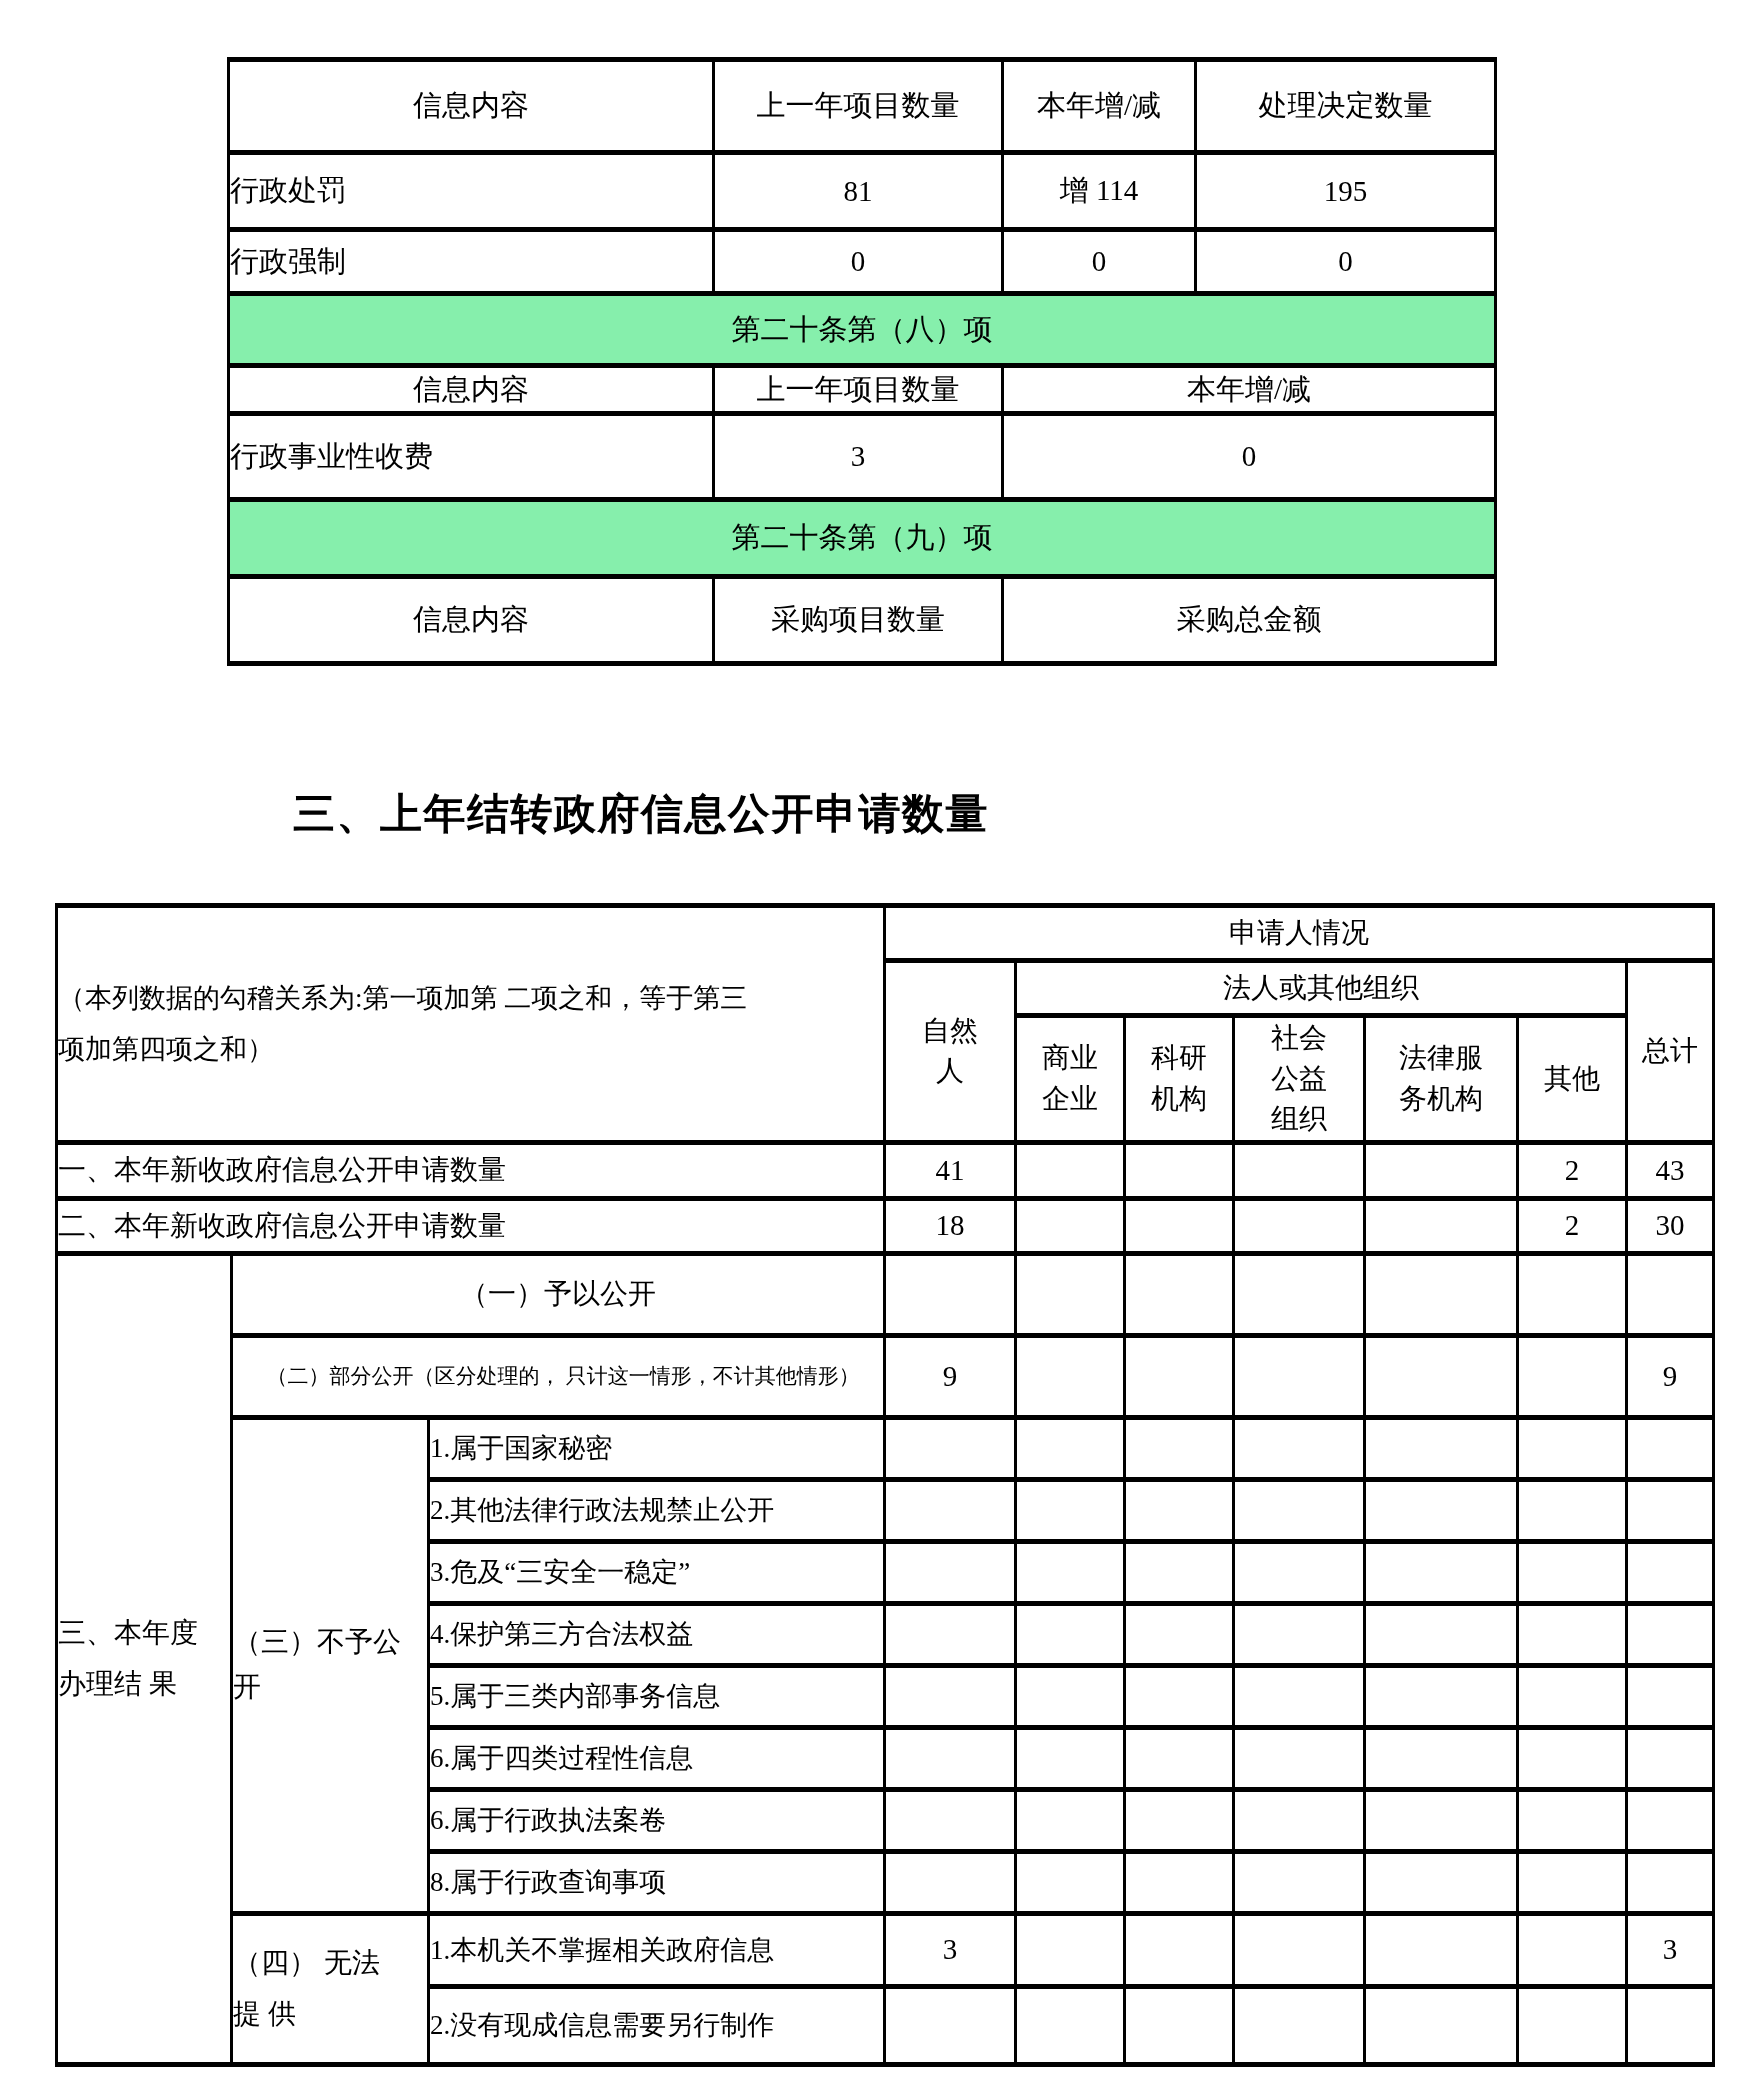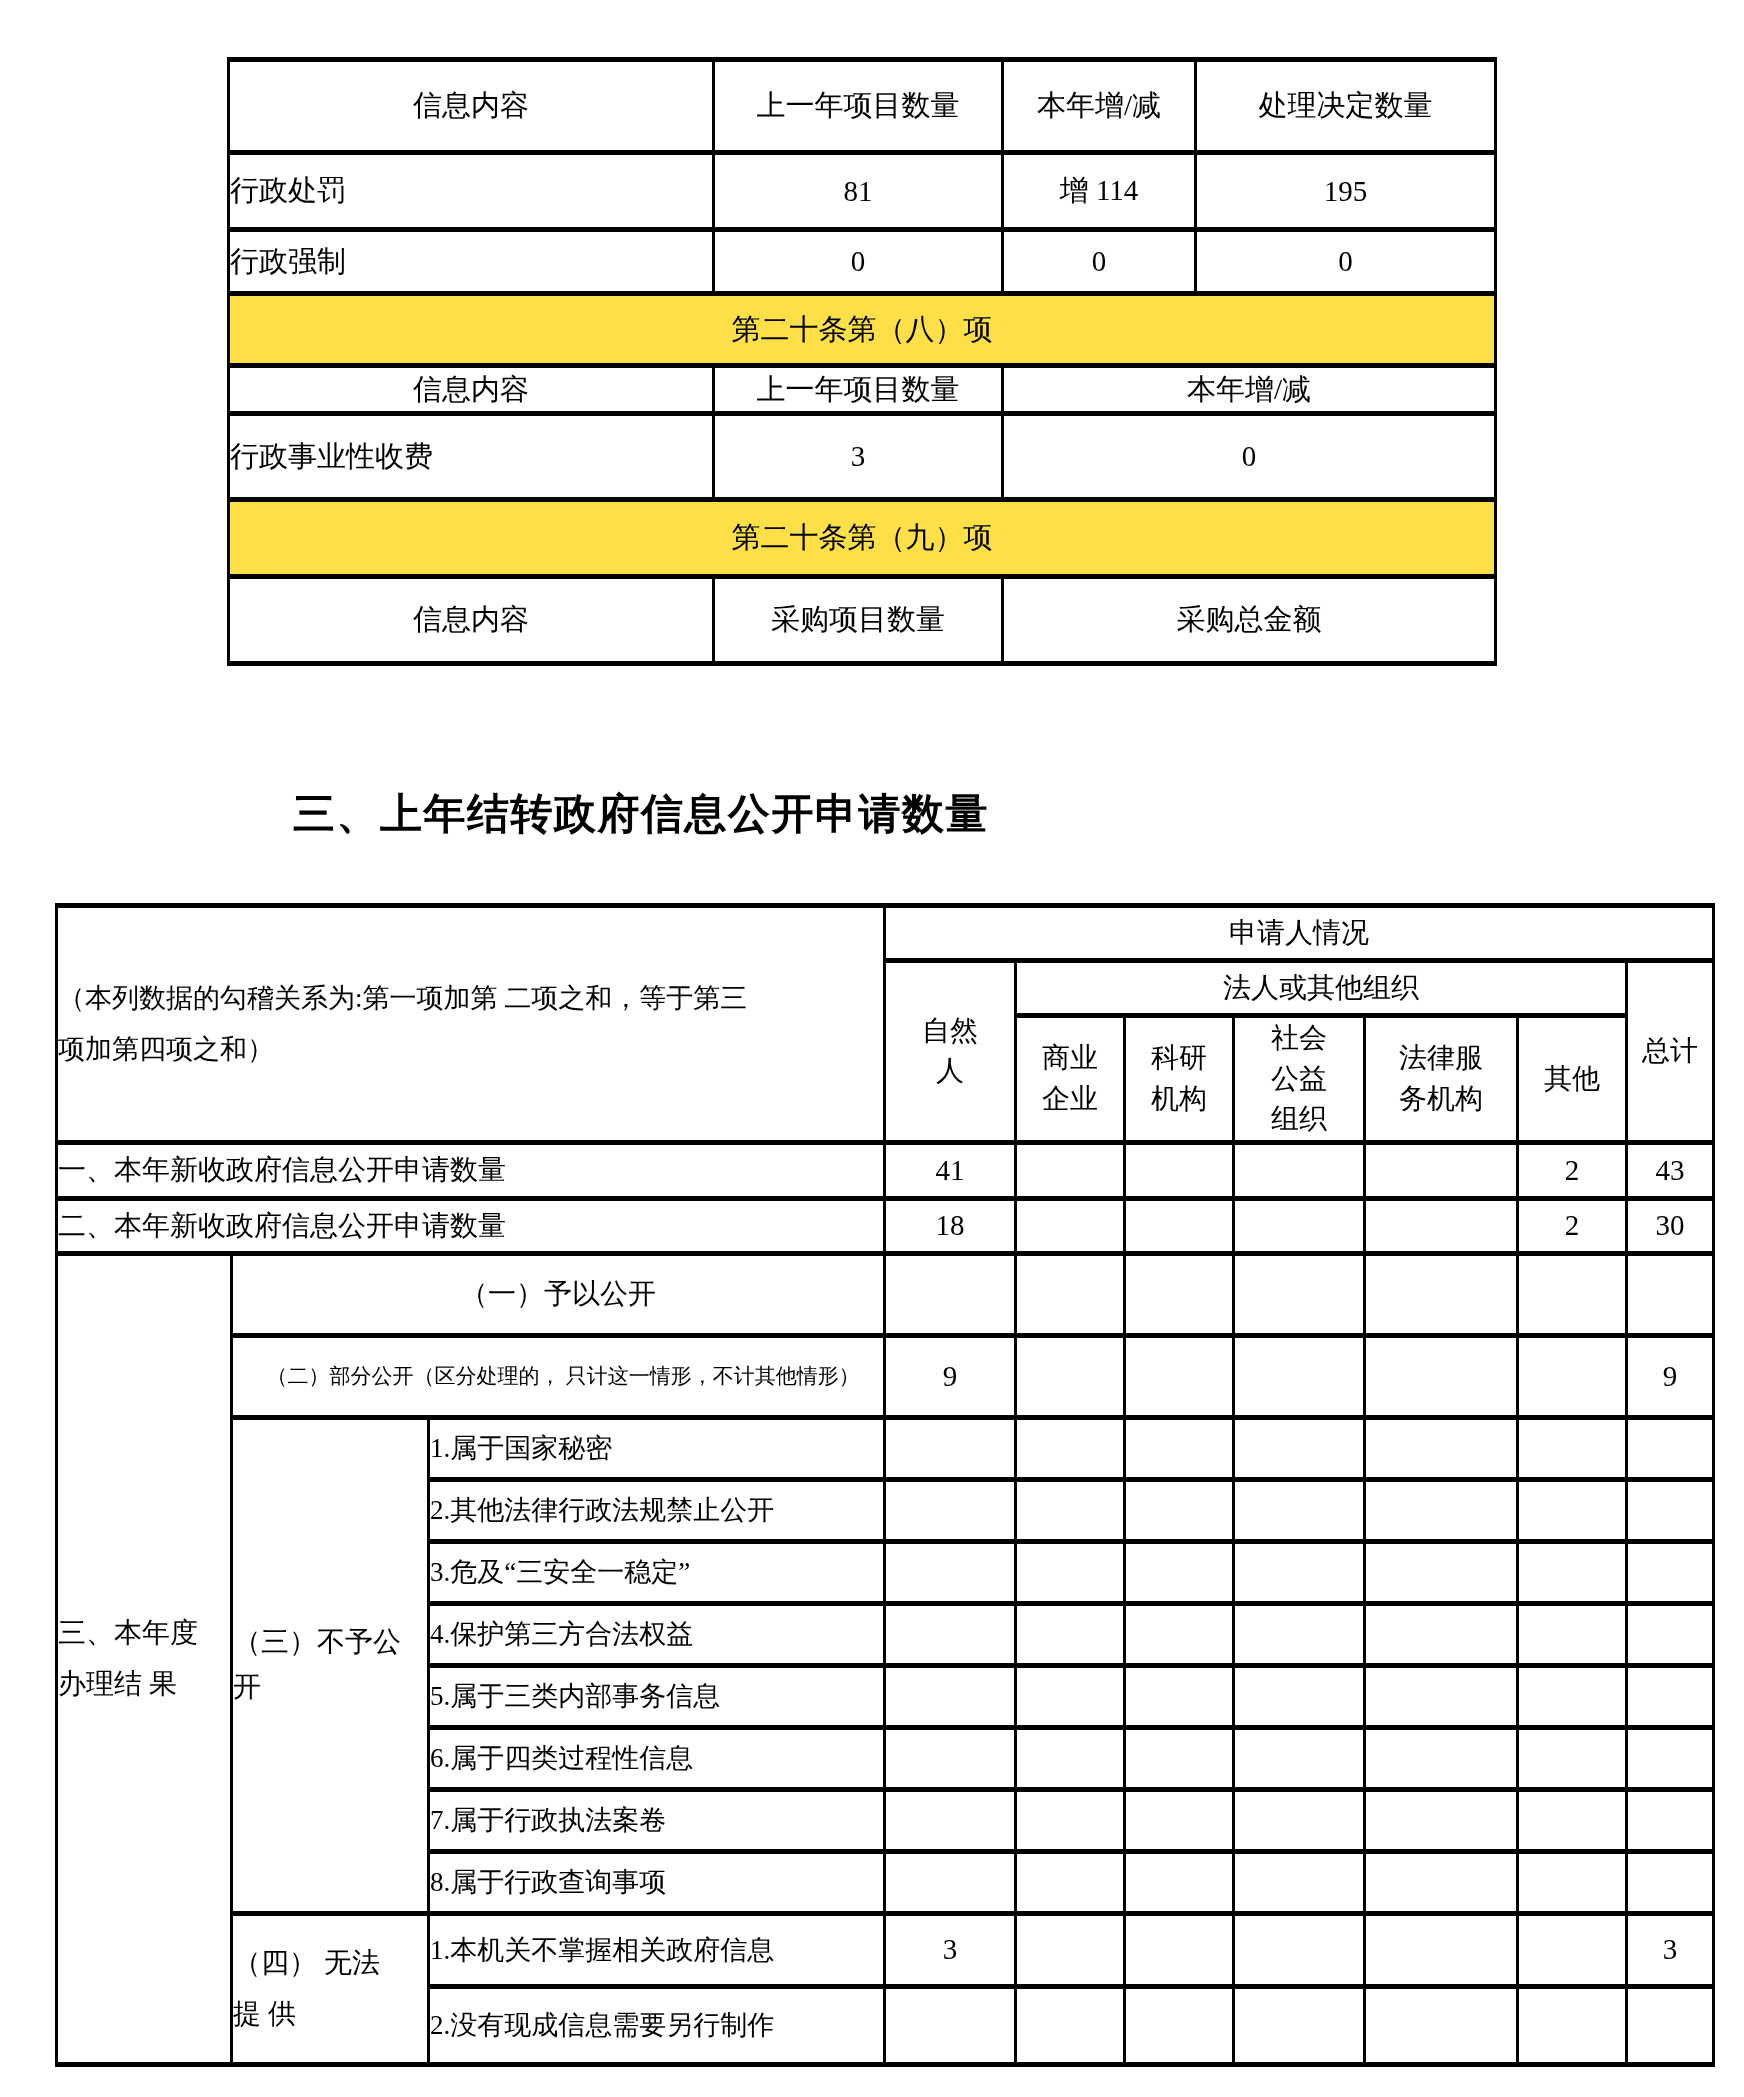--- a/index.html
+++ b/index.html
@@ -10,21 +10,21 @@
   table.t { border-collapse:collapse; table-layout:fixed; position:absolute; }
   table.t td {
     border:3.6px solid #000; border-top-width:5.8px; border-bottom-width:5.8px;
     box-sizing:border-box; padding:0; vertical-align:middle; overflow:hidden;
   }
   .c   { text-align:center; }
   .l   { text-align:left; padding-left:18px; }
   .fs40 { font-size:29px; }
   .small { font-size:21px; }
   .pre { white-space:pre-line; }
-  .band { background:#fde047; font-size:29px; text-align:center; }
+  .band { background:#86efac; font-size:29px; text-align:center; }
   .note { font-size:27px; line-height:1.9; text-align:left; padding:0 20.4px; }
   .hdr  { font-size:28px; line-height:1.45; text-align:center; }
   .rowlbl { font-size:28px; text-align:left; padding-left:13px; }
   .sub  { font-size:27px; text-align:left; padding-left:11.7px; vertical-align:bottom; padding-bottom:8.7px; }
   .sub2 { font-size:27px; text-align:left; padding-left:4.4px; vertical-align:bottom; padding-bottom:7.3px; }
   .num  { font-size:29px; text-align:center; }
   .sec3 { font-size:28px; line-height:1.8; text-align:left; padding-left:11.7px;
           vertical-align:bottom; padding-bottom:22px; white-space:pre-line; }
   .grant { font-size:28px; text-align:center; padding-left:38px; }
   .refuse { font-size:28px; line-height:1.6; text-align:left; padding-left:17.5px; white-space:pre-line; }
@@ -235,21 +235,21 @@
         <td class="sub">6.属于四类过程性信息</td>
         <td></td>
           <td></td>
         <td></td>
           <td></td>
         <td></td>
           <td></td>
         <td></td>
       </tr>
       <tr style="height:62px">
-        <td class="sub">7.属于行政执法案卷</td>
+        <td class="sub">6.属于行政执法案卷</td>
         <td></td>
           <td></td>
         <td></td>
           <td></td>
         <td></td>
           <td></td>
         <td></td>
       </tr>
       <tr style="height:62px">
         <td class="sub">8.属于行政查询事项</td>

